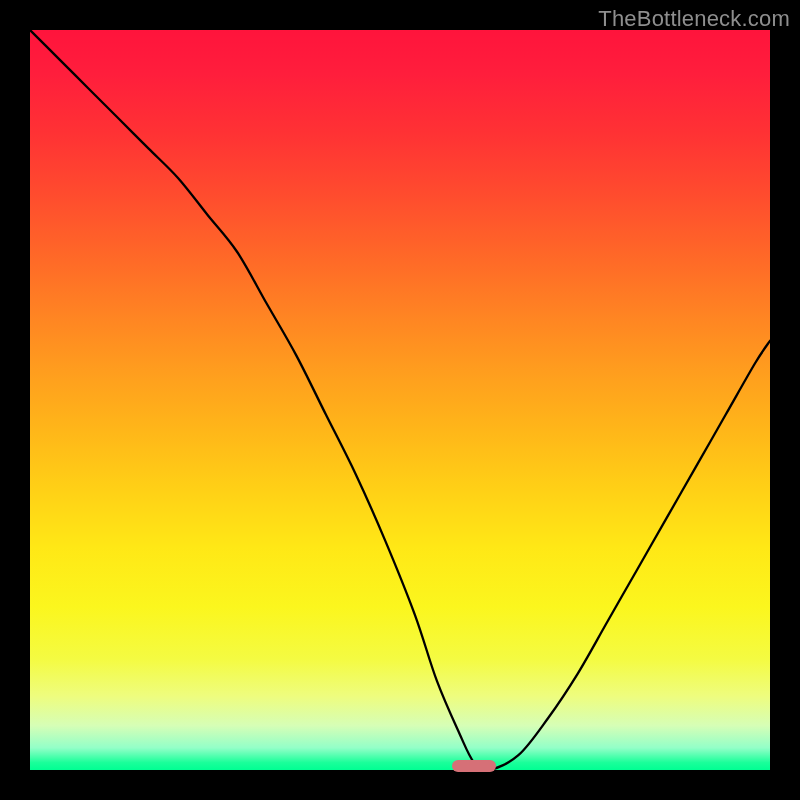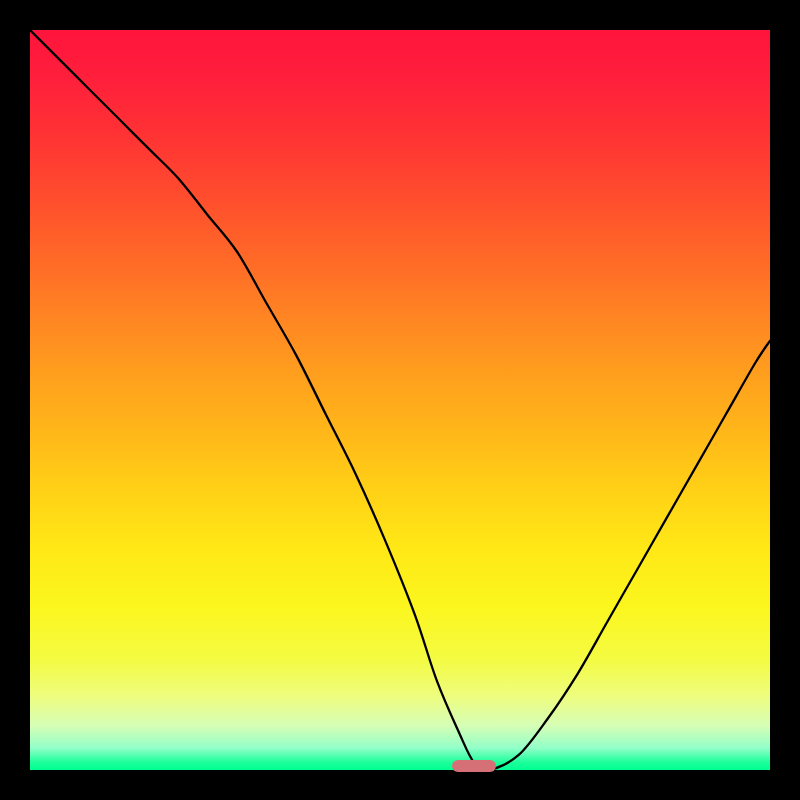--- a/index.html
+++ b/index.html
@@ -70,20 +70,21 @@
   .marker {
     position: absolute;
     background: #d67077;
     border-radius: 999px;
   }
 </style>
 </head>
 <body>
 
 <div class="frame">
+  <div class="watermark">TheBottleneck.com</div>
 
   <div class="plot-area">
     <svg class="curve" viewBox="0 0 740 740" preserveAspectRatio="none">
       <path d="M 0.00 0.00 C 4.93 4.93, 19.73 19.73, 29.60 29.60 C 39.47 39.47, 49.33 49.33, 59.20 59.20 C 69.07 69.07, 78.93 78.93, 88.80 88.80 C 98.67 98.67, 108.53 108.53, 118.40 118.40 C 128.27 128.27, 138.13 136.90, 148.00 148.00 C 157.87 159.10, 167.73 172.67, 177.60 185.00 C 187.47 197.33, 197.33 207.20, 207.20 222.00 C 217.07 236.80, 226.93 256.53, 236.80 273.80 C 246.67 291.07, 256.53 307.10, 266.40 325.60 C 276.27 344.10, 286.13 365.07, 296.00 384.80 C 305.87 404.53, 315.73 423.03, 325.60 444.00 C 335.47 464.97, 345.33 487.17, 355.20 510.60 C 365.07 534.03, 376.17 561.17, 384.80 584.60 C 393.43 608.03, 399.60 631.47, 407.00 651.20 C 414.40 670.93, 423.03 689.43, 429.20 703.00 C 435.37 716.57, 439.07 726.43, 444.00 732.60 C 448.93 738.77, 451.40 741.23, 458.80 740.00 C 466.20 738.77, 478.53 733.83, 488.40 725.20 C 498.27 716.57, 508.13 701.77, 518.00 688.20 C 527.87 674.63, 537.73 659.83, 547.60 643.80 C 557.47 627.77, 567.33 609.27, 577.20 592.00 C 587.07 574.73, 596.93 557.47, 606.80 540.20 C 616.67 522.93, 626.53 505.67, 636.40 488.40 C 646.27 471.13, 656.13 453.87, 666.00 436.60 C 675.87 419.33, 685.73 402.07, 695.60 384.80 C 705.47 367.53, 717.80 345.33, 725.20 333.00 C 732.60 320.67, 737.53 314.50, 740.00 310.80"></path>
     </svg>
     <div class="marker" style="left: 421.8px; width: 44.4px; height: 12px; bottom: -2px; background: rgb(214, 112, 119);"></div>
   </div>
 </div>
 
 </body></html>

